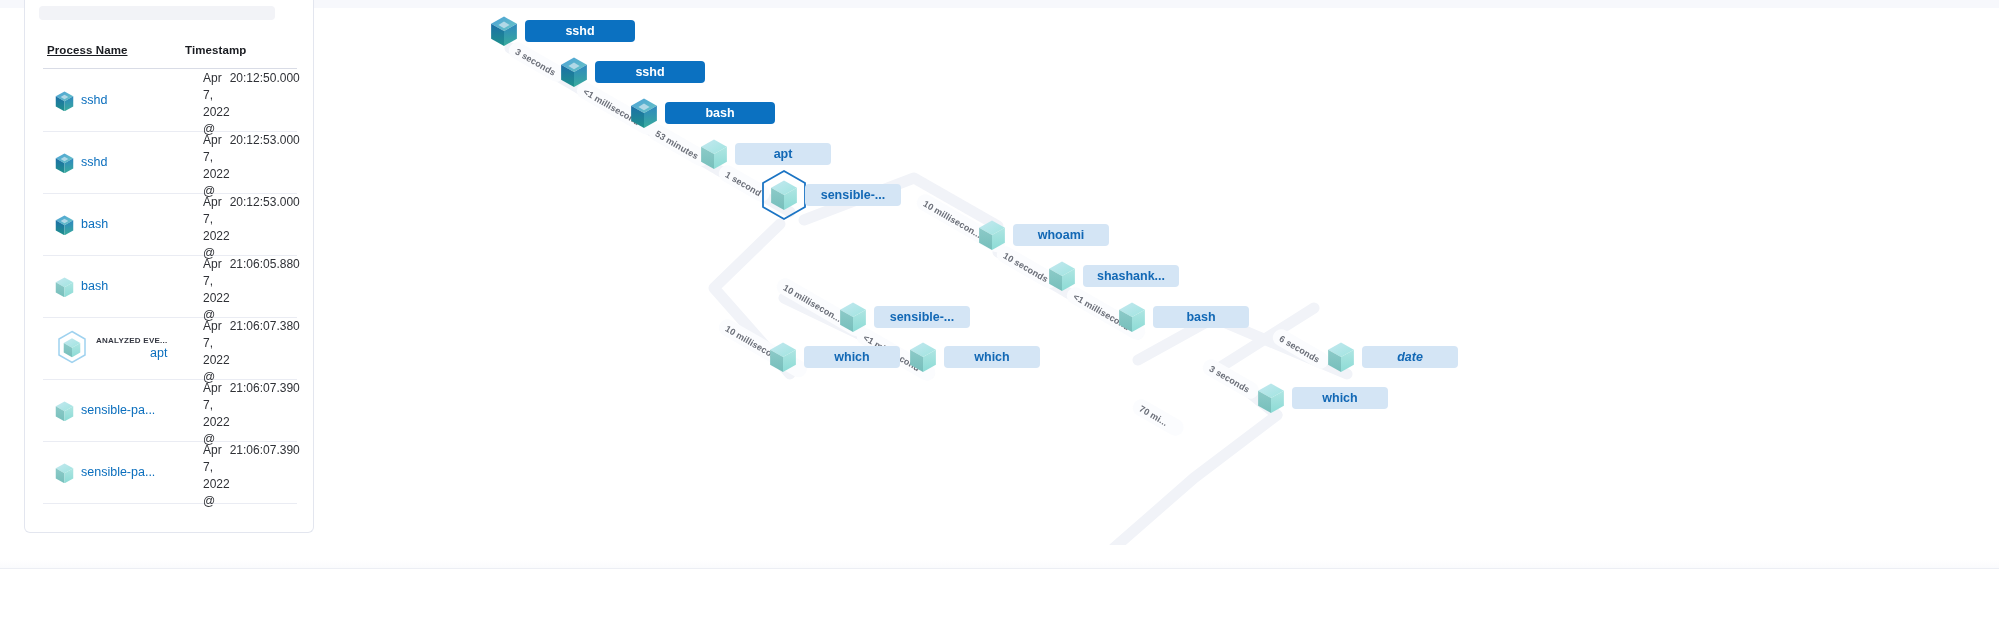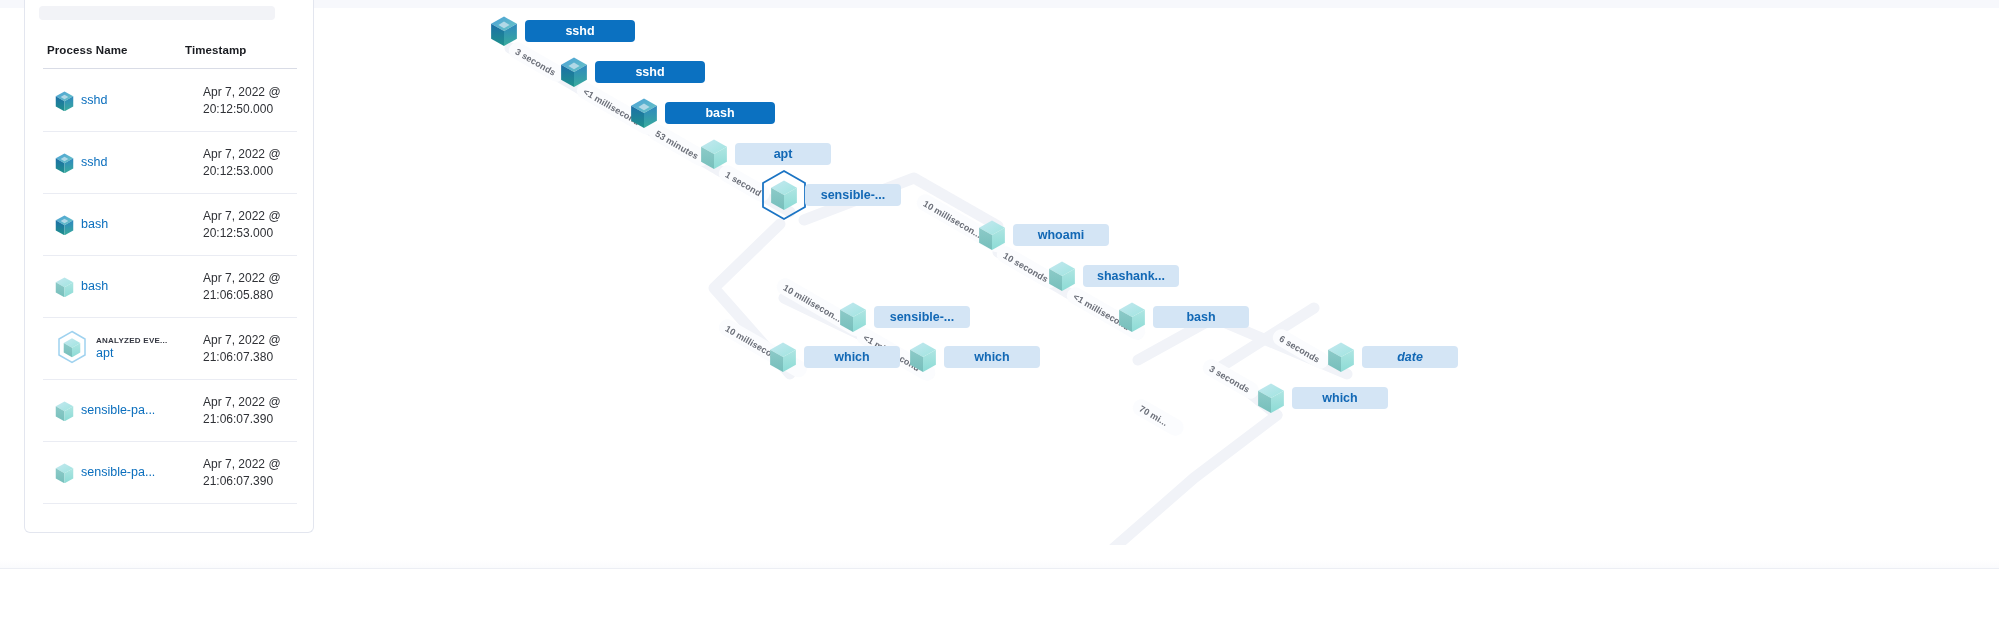--- a/index.html
+++ b/index.html
@@ -48,21 +48,21 @@
     left: 0; top: 44px;
     width: 290px; height: 24px;
   }
   .th {
     position: absolute;
     font-size: 11.5px;
     font-weight: bold;
     color: #1a1c21;
     letter-spacing: .1px;
   }
-  .th-process { left: 22px; top: 0; }
+  .th-process { left: 22px; top: 0; text-decoration: underline; }
   .th-timestamp { left: 160px; top: 0; }
   .head-rule {
     position: absolute; left: 18px; top: 24px;
     width: 254px; height: 1px; background: #d9dce6;
   }
 
   .rows {
     position: absolute;
     left: 0; top: 70px;
     width: 290px;
@@ -76,42 +76,42 @@
     margin: 0 18px;
   }
   .row-proc {
     position: absolute;
     left: 12px; top: 0;
     height: 62px;
     width: 130px;
     display: flex; align-items: center;
     gap: 7px;
   }
-  .row-proc.with-badge { align-items: center; }
+  .row-proc.with-badge { align-items: center; text-align: right; }
   .proc-texts {
     display: flex; flex-direction: column; justify-content: center;
     line-height: 1.25;
   }
   .badge-text {
     font-size: 8px;
     font-weight: bold;
     color: #343741;
     letter-spacing: .25px;
     white-space: nowrap;
   }
   .proc-name {
     font-size: 12.5px;
     color: #0a6ebd;
     white-space: nowrap;
   }
   .row-ts {
     position: absolute;
     left: 160px; top: 0;
     height: 62px;
-    display: flex; flex-direction: column;
+    display: flex; flex-direction: row;
     justify-content: center;
     font-size: 12px;
     color: #2f3136;
     line-height: 1.42;
   }
 
   
   .cube { position: relative; display: inline-block; flex: none; }
   .cube svg { display: block; }
 

